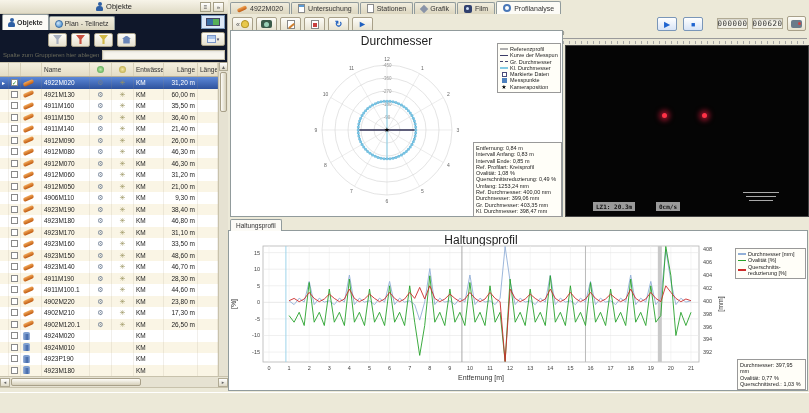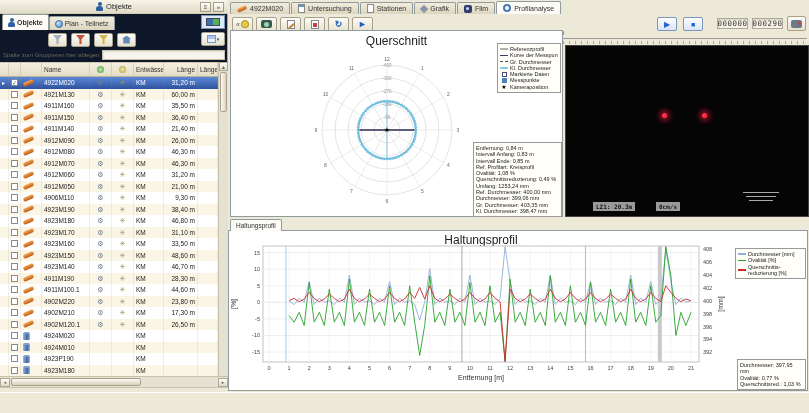--- a/index.html
+++ b/index.html
@@ -739,32 +739,32 @@
         <span class="glyph-blue">↻</span>
       </div>
       <div class="tbtn">
         <span class="glyph-blue">►</span>
       </div>
     </div>
 
   <div class="pbtn" id="btn-play">▶</div>
   <div class="pbtn" id="btn-stop">■</div>
   <div class="counter" id="counter1">000000</div>
-  <div class="counter" id="counter2">000290</div>
+  <div class="counter" id="counter2">000620</div>
   <div id="btn-snap">
       <span class="ic-snapcam"></span>
     </div>
   <div id="slider-zero">0</div>
   <div id="film-slider">
     <div class="track"></div>
     <div class="ticks"></div>
   </div>
 
   <div id="qs-panel">
-    <div id="qs-title">Querschnitt</div>
+    <div id="qs-title">Durchmesser</div>
     <svg id="qs-svg" width="331" height="185">
         <line x1="156" y1="99" x2="156" y2="34" stroke="#e4e4e4" stroke-width="0.7"></line>
         <line x1="156" y1="99" x2="188.5" y2="42.70834875401148" stroke="#e4e4e4" stroke-width="0.7"></line>
         <line x1="156" y1="99" x2="212.2916512459885" y2="66.5" stroke="#e4e4e4" stroke-width="0.7"></line>
         <line x1="156" y1="99" x2="221" y2="99" stroke="#e4e4e4" stroke-width="0.7"></line>
         <line x1="156" y1="99" x2="212.29165124598853" y2="131.5" stroke="#e4e4e4" stroke-width="0.7"></line>
         <line x1="156" y1="99" x2="188.5" y2="155.29165124598853" stroke="#e4e4e4" stroke-width="0.7"></line>
         <line x1="156" y1="99" x2="156" y2="164" stroke="#e4e4e4" stroke-width="0.7"></line>
         <line x1="156" y1="99" x2="123.50000000000003" y2="155.29165124598853" stroke="#e4e4e4" stroke-width="0.7"></line>
         <line x1="156" y1="99" x2="99.7083487540115" y2="131.50000000000003" stroke="#e4e4e4" stroke-width="0.7"></line>

